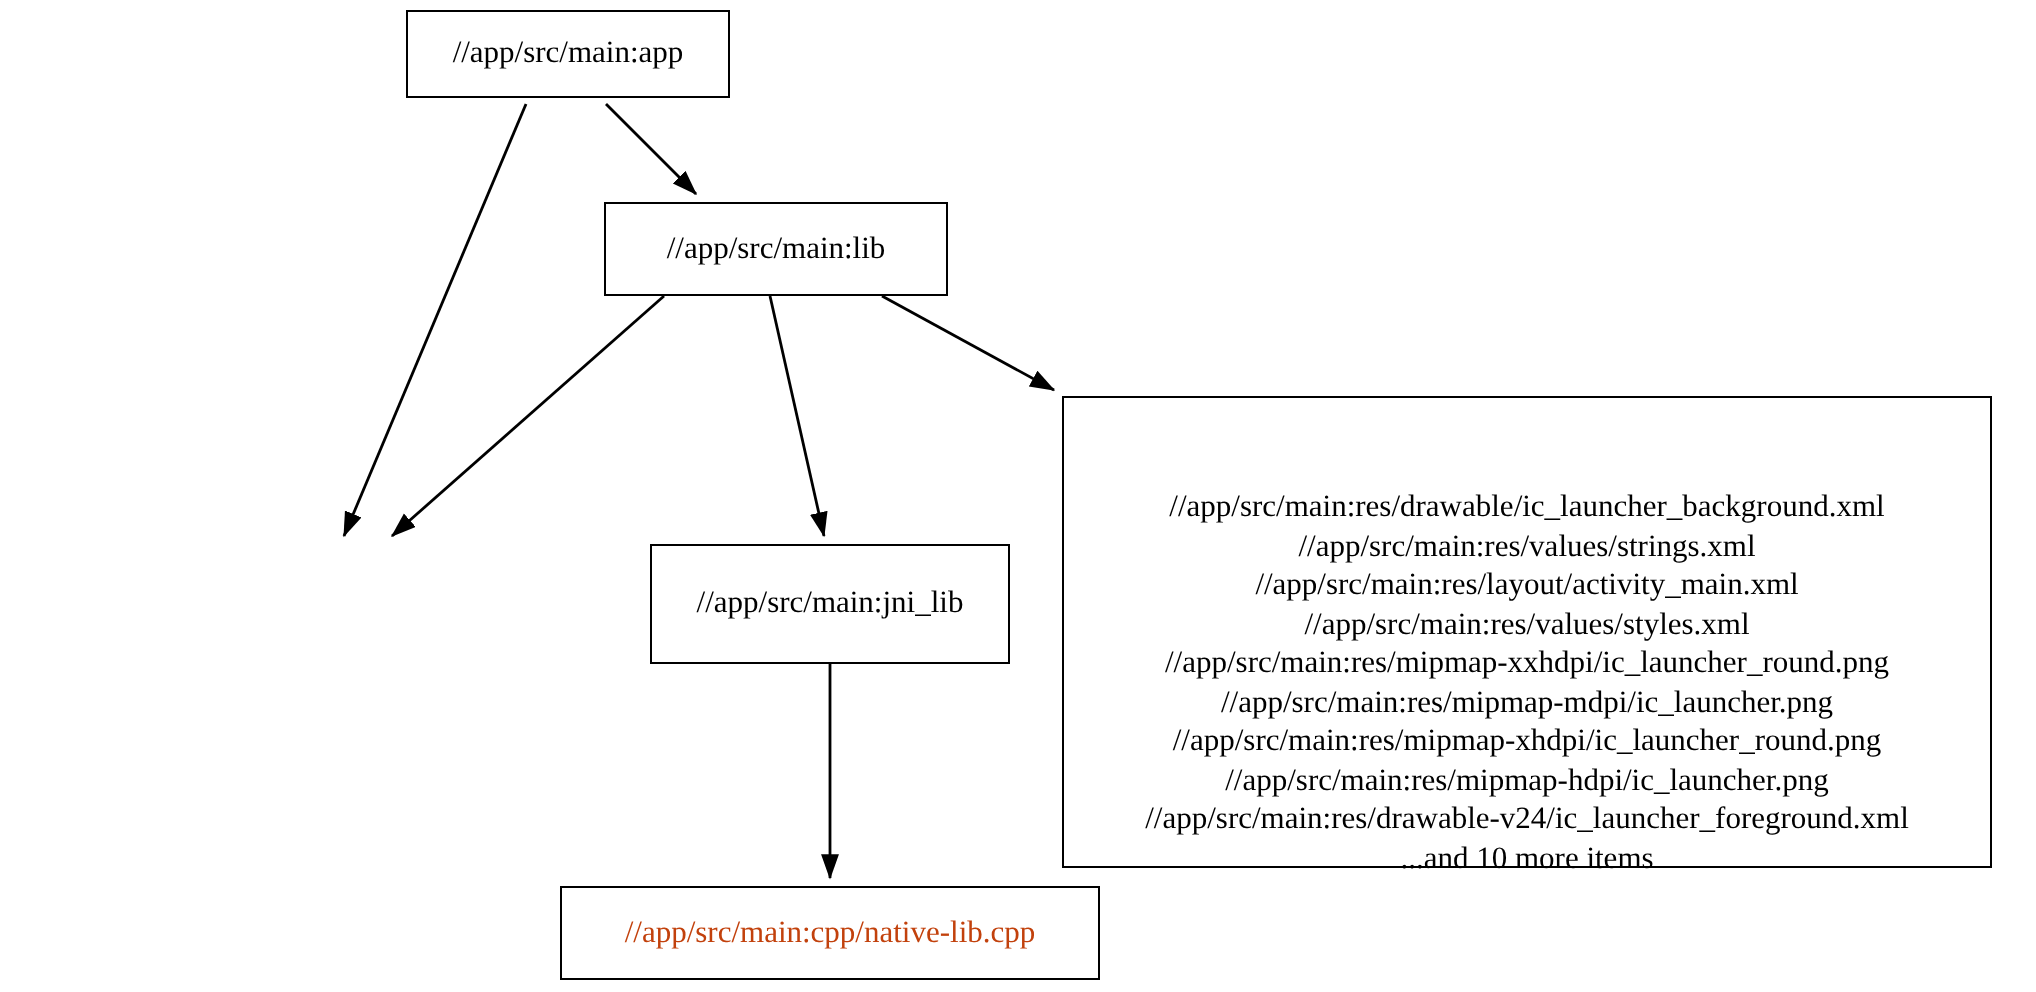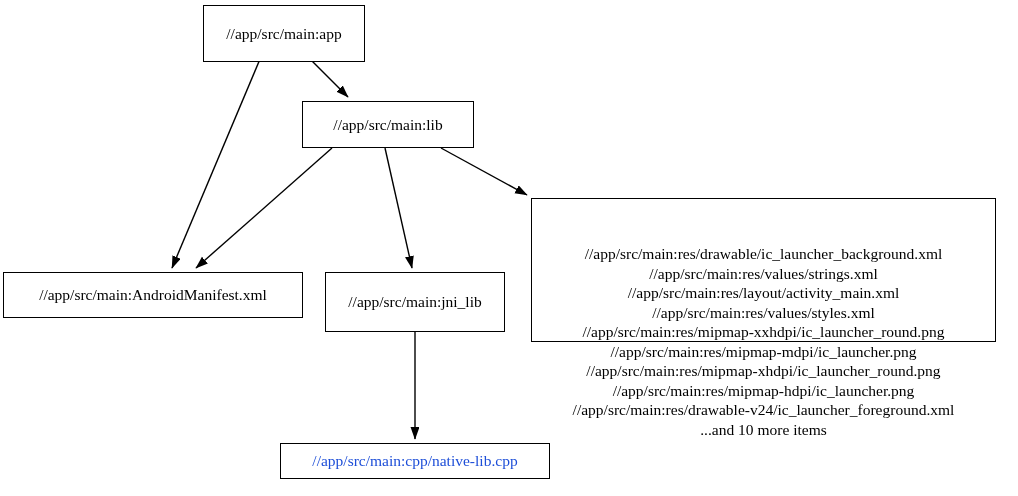--- a/index.html
+++ b/index.html
@@ -77,46 +77,43 @@
       <line x1="385" y1="148" x2="412" y2="268" stroke="#000000" stroke-width="1.4" marker-end="url(#arrowhead)"></line>
     </g>
     <g>
       <line x1="441" y1="148" x2="527" y2="195" stroke="#000000" stroke-width="1.4" marker-end="url(#arrowhead)"></line>
     </g>
     <g>
       <line x1="415" y1="318" x2="415" y2="439" stroke="#000000" stroke-width="1.4" marker-end="url(#arrowhead)"></line>
     </g>
   </svg>
 
-  <div class="node" id="node-app" style="left: 203px; top: 5px; width: 162px; height: 57px; border-color: rgb(0, 0, 0); color: rgb(0, 0, 0);">
+  <div class="node" id="node-app" style="left: 203px; top: 5px; width: 162px; height: 44px; border-color: rgb(0, 0, 0); color: rgb(0, 0, 0);">
     <span class="node-label">//app/src/main:app</span>
   </div>
 
   <div class="node" id="node-lib" style="left: 302px; top: 101px; width: 172px; height: 47px; border-color: rgb(0, 0, 0); color: rgb(0, 0, 0);">
     <span class="node-label">//app/src/main:lib</span>
   </div>
 
-  <div class="node" id="node-manifest" style="left: 3px; top: 272px; width: 300px; height: 46px; border-color: rgb(0, 0, 0); color: rgb(0, 0, 0);">
-    <span class="node-label">//app/src/main:AndroidManifest.xml</span>
-  </div>
 
   <div class="node" id="node-jni-lib" style="left: 325px; top: 272px; width: 180px; height: 60px; border-color: rgb(0, 0, 0); color: rgb(0, 0, 0);">
     <span class="node-label">//app/src/main:jni_lib</span>
   </div>
 
-  <div class="node node-multiline" id="node-res-group" style="left: 531px; top: 198px; width: 465px; height: 144px; border-color: rgb(0, 0, 0); color: rgb(0, 0, 0);">
+  <div class="node node-multiline" id="node-res-group" style="left: 531px; top: 198px; width: 465px; height: 236px; border-color: rgb(0, 0, 0); color: rgb(0, 0, 0);">
     <span class="node-label">//app/src/main:res/drawable/ic_launcher_background.xml
 //app/src/main:res/values/strings.xml
 //app/src/main:res/layout/activity_main.xml
 //app/src/main:res/values/styles.xml
 //app/src/main:res/mipmap-xxhdpi/ic_launcher_round.png
 //app/src/main:res/mipmap-mdpi/ic_launcher.png
 //app/src/main:res/mipmap-xhdpi/ic_launcher_round.png
 //app/src/main:res/mipmap-hdpi/ic_launcher.png
 //app/src/main:res/drawable-v24/ic_launcher_foreground.xml
 ...and 10 more items</span>
   </div>
 
-  <div class="node" id="node-native-lib-cpp" style="left: 280px; top: 443px; width: 270px; height: 36px; border-color: rgb(0, 0, 0); color: #1d4ed8;">
+  <div class="node" id="node-native-lib-cpp" style="left: 280px; top: 443px; width: 270px; height: 47px; border-color: rgb(0, 0, 0); color: #c2410c;">
     <span class="node-label">//app/src/main:cpp/native-lib.cpp</span>
   </div>
 
 </div>
 
 </body></html>

